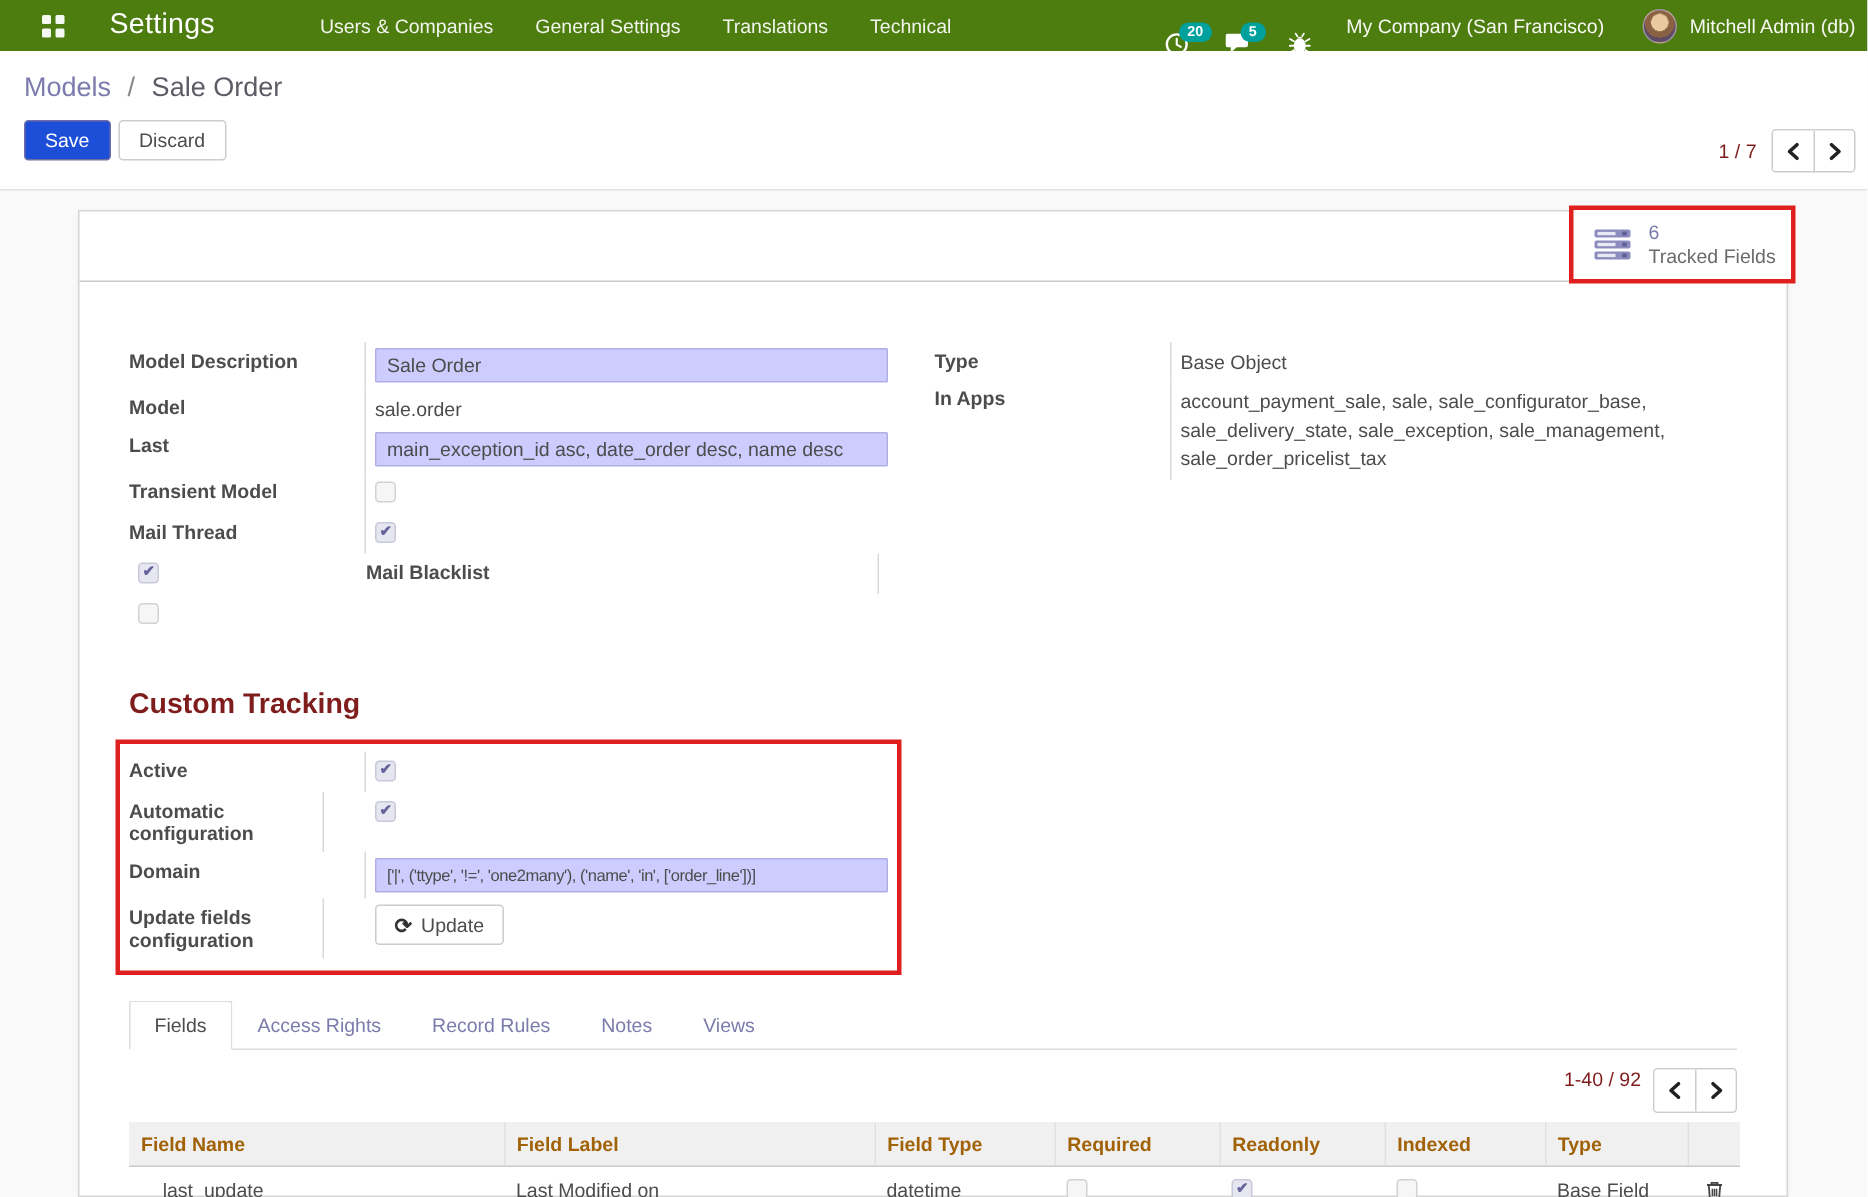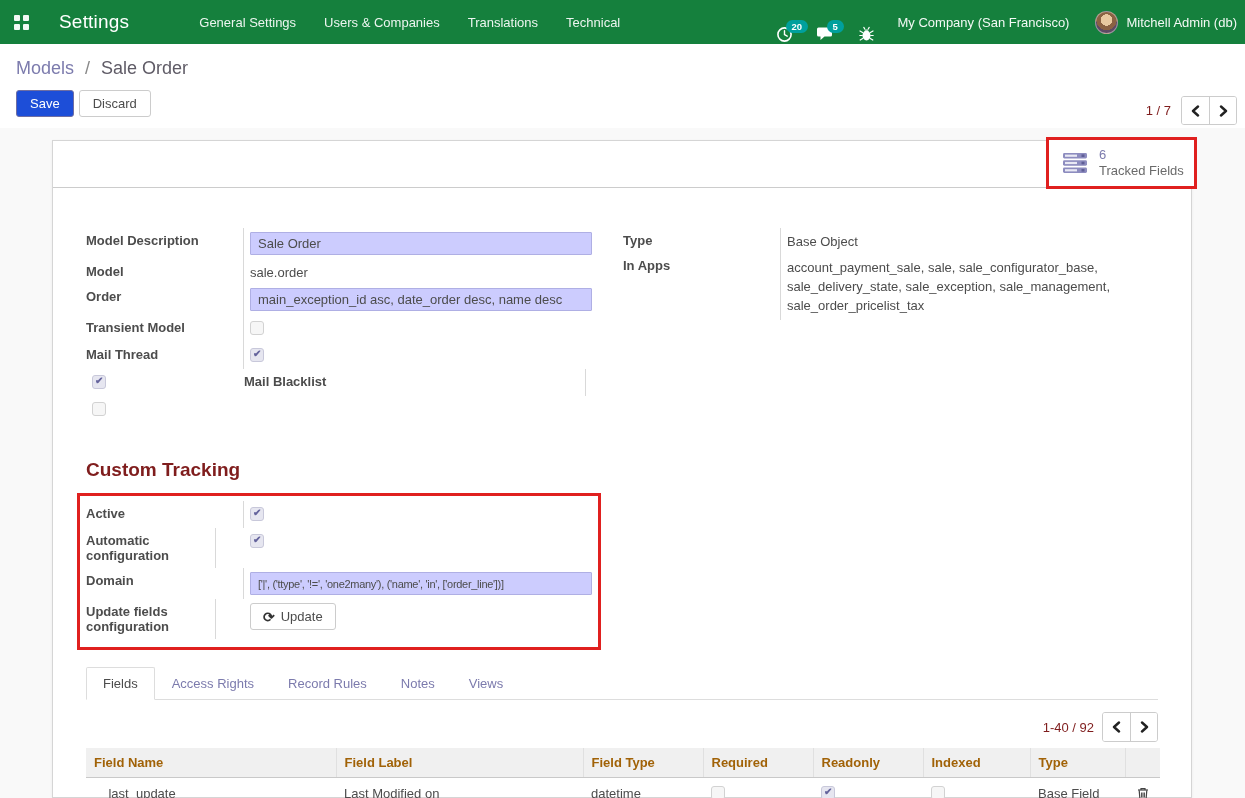--- a/index.html
+++ b/index.html
@@ -7,22 +7,22 @@
   body {
     font-family:"Liberation Sans", sans-serif;
     background:#f9f9f9;
     color:#4c4c4c;
     overflow:hidden;
   }
   .page { position:relative; width:1245px; height:798px; }
 
   
   .navbar {
-    height:44px; background:#15803d; display:flex; align-items:center;
-    color:#fff; padding:0 8px 0 14px;
+    height:34px; background:#4d7c0f; display:flex; align-items:center;
+    color:#fff; padding:0 8px 0 28px;
   }
   .apps-grid { width:15px; height:15px; display:grid; grid-template-columns:6px 6px; grid-template-rows:6px 6px; gap:3px; cursor:pointer; }
   .apps-grid span { background:rgba(255,255,255,.95); border-radius:1px; }
   .app-title { font-size:19px; font-weight:400; margin-left:30px; letter-spacing:.2px; }
   .nav-menu { display:flex; margin-left:56px; gap:0; }
   .nav-menu .nav-item { font-size:13px; color:rgba(255,255,255,.92); padding:9px 14px; cursor:pointer; }
   .nav-right { margin-left:auto; display:flex; align-items:center; }
   .systray-icon { position:relative; margin-left:24px; cursor:pointer; display:flex; align-items:center;margin-top:24px; }
   .badge {
     position:absolute; top:-6px; left:10px; background:#00a09d; color:#fff;
@@ -97,21 +97,21 @@
   }
   .btn-update { background:#fff; border:1px solid #ccc; border-radius:3px; font-size:13px; color:#4c4c4c; padding:5px 12px; cursor:pointer; display:inline-flex; align-items:center; gap:6px; font-family:inherit; }
   .refresh-glyph { font-size:14px; font-weight:bold; color:#333; line-height:1; }
 
   
   .tabbar { margin:17px 33px 0; border-bottom:1px solid #ddd; display:flex; }
   .tab { font-size:13px; padding:8px 16px; color:#7c7bad; cursor:pointer; margin-bottom:-1px; border:1px solid transparent; }
   .tab.active { background:#fff; border:1px solid #ddd; border-bottom:1px solid #fff; color:#4c4c4c; border-radius:2px 2px 0 0; }
 
   
-  .list-pager { margin:12px 33px 0; display:flex; justify-content:flex-end; align-items:center; gap:8px; }
+  .list-pager { margin:12px 33px 0; display:flex; justify-content:flex-end; gap:8px; }
   .list-pager .pager-btn { width:27px; height:28px; }
   table.o-list { margin:6px 33px 0; width:1074px; border-collapse:collapse; table-layout:fixed; }
   .o-list th {
     background:#f0f0f0; font-size:13px; font-weight:bold; color:#a16207; text-align:left;
     padding:7px 8px; border-bottom:1px solid #c9c9c9; border-left:1px solid #e0e0e0; cursor:pointer;
   }
   .o-list th:first-child { border-left:none; }
   .o-list td { font-size:13px; color:#4c4c4c; padding:6px 8px; border-bottom:1px solid #d9d9d9; }
   .trash-cell { text-align:center; cursor:pointer; }
 
@@ -124,22 +124,22 @@
 
   <div class="navbar">
     <div class="apps-grid">
         <span></span>
         <span></span>
         <span></span>
         <span></span>
       </div>
     <div class="app-title">Settings</div>
     <div class="nav-menu">
+      <div class="nav-item">Users &amp; Companies</div>
       <div class="nav-item">General Settings</div>
-      <div class="nav-item">Users &amp; Companies</div>
       <div class="nav-item">Translations</div>
       <div class="nav-item">Technical</div>
     </div>
     <div class="nav-right">
       <div class="systray-icon">
         <svg width="17" height="17" viewBox="0 0 17 17">
             <circle cx="8.5" cy="8.5" r="6.6" fill="none" stroke="#fff" stroke-width="1.6"></circle>
             <path d="M8.5 4.8 V8.7 L11.2 10.2" fill="none" stroke="#fff" stroke-width="1.4" stroke-linecap="round"></path>
           </svg>
         <span class="badge">20</span>
@@ -228,21 +228,21 @@
     </div>
 
     <div class="form-area">
       <div class="group group-left">
         <div class="lbl">Model Description</div>
         <div class="fld"><input class="o-input" value="Sale Order" style=""></div>
 
         <div class="lbl">Model</div>
         <div class="fld txt">sale.order</div>
 
-        <div class="lbl">Order</div>
+        <div class="lbl">Last</div>
         <div class="fld"><input class="o-input" value="main_exception_id asc, date_order desc, name desc" style=""></div>
 
         <div class="lbl">Transient Model</div>
         <div class="fld"><span class="cb"></span></div>
 
         <div class="lbl">Mail Thread</div>
         <div class="fld"><span class="cb checked"></span></div>
 
         <div class="fld"><span class="cb checked"></span></div>
 

